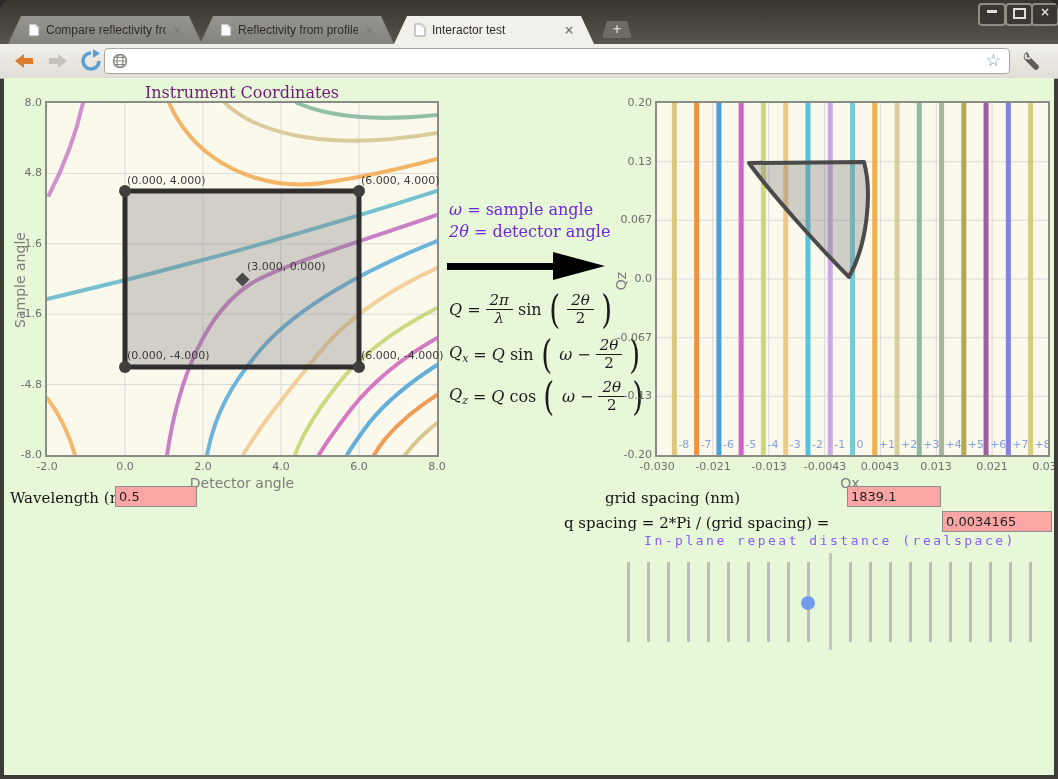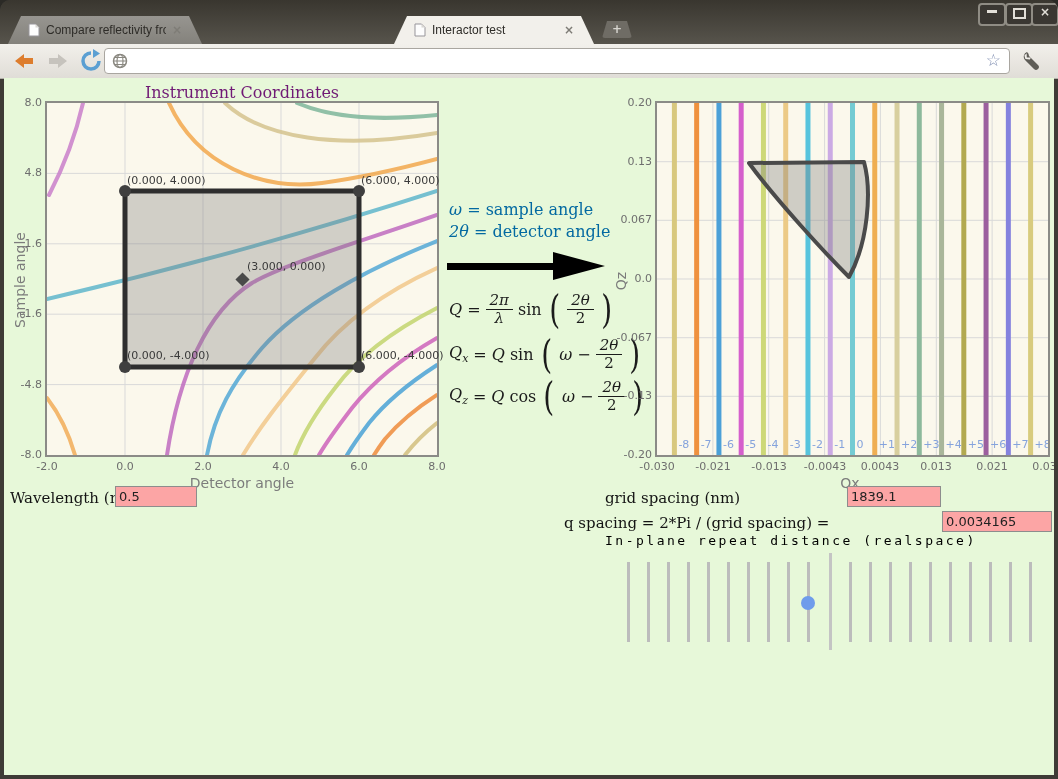--- a/index.html
+++ b/index.html
@@ -40,52 +40,60 @@
   .ptitle{position:absolute;text-align:center;font:16px "DejaVu Serif",serif;color:#701a75;}
   .tick{position:absolute;font:11px "DejaVu Sans",sans-serif;color:#6e6e6e;}
   .tick.r{text-align:right;}
   .tick.c{text-align:center;}
   .axlabel{position:absolute;font:14px "DejaVu Sans",sans-serif;color:#7c7c7c;text-align:center;}
   .anno{position:absolute;font:11px "DejaVu Sans",sans-serif;color:#3a3a3a;white-space:nowrap;}
   .fieldlbl{position:absolute;font:15px "DejaVu Serif",serif;color:#141414;white-space:nowrap;}
   input.val{position:absolute;height:17px;border:1px solid #8d8d8d;background:#fca5a5;
     font:13px "DejaVu Sans",sans-serif;color:#222;padding:1px 3px;}
   
-  .mathline{position:absolute;font:16px "DejaVu Serif",serif;color:#0369a1;white-space:nowrap;}
+  .mathline{position:absolute;font:16px "DejaVu Serif",serif;color:#6d28d9;white-space:nowrap;}
   .mathline .sym{font-style:italic;}
   .eq{position:absolute;display:flex;align-items:center;gap:5px;
     font:italic 16px "DejaVu Serif",serif;color:#1b1b1b;}
   .eq .rm{font-style:normal;}
   .frac{display:inline-flex;flex-direction:column;align-items:center;line-height:1.1;font-size:15px;}
   .frac .num{border-bottom:1px solid #1b1b1b;padding:0 4px;}
   .paren{font-style:normal;font-size:40px;font-weight:100;line-height:0.9;transform:scaleX(.7);}
   sub{font-size:11px;}
   
   .slider{position:absolute;left:615px;top:470px;width:440px;height:105px;}
   .bar{position:absolute;top:14px;width:3px;height:80px;background:#bcbcbc;}
   .bar.tall{top:5px;height:97px;background:#c4c4c4;}
   .dot{position:absolute;width:14px;height:14px;border-radius:50%;}
-  .mono-title{position:absolute;font:13px "DejaVu Sans Mono",monospace;letter-spacing:2.5px;color:#000000;}
+  .mono-title{position:absolute;font:13px "DejaVu Sans Mono",monospace;letter-spacing:2.5px;color:#8b5cf6;text-align:center;}
 </style>
 </head>
 <body>
 
 <div class="window">
 
   <div class="titlebar">
     <div class="winbtn" style="left:978px;"><span class="mn"></span></div>
     <div class="winbtn" style="left:1005px;"><span class="sq"></span></div>
     <div class="winbtn" style="left:1031px;"><span>×</span></div>
 
     <div class="tab inactive" style="left:8px;width:194px;">
       <svg width="12" height="14">
           <path d="M1 1 h6.5 l3.5 3.5 V13 H1 Z" fill="#fdfdfd" stroke="#97959a"></path>
           <path d="M7.5 1 l3.5 3.5 h-3.5 Z" fill="#d8d6d2"></path>
         </svg>
       <span class="lbl">Compare reflectivity from</span>
+      <span class="x">×</span>
+    </div>
+    <div class="tab inactive" style="left:200px;width:194px;">
+      <svg width="12" height="14">
+          <path d="M1 1 h6.5 l3.5 3.5 V13 H1 Z" fill="#fdfdfd" stroke="#97959a"></path>
+          <path d="M7.5 1 l3.5 3.5 h-3.5 Z" fill="#d8d6d2"></path>
+        </svg>
+      <span class="lbl">Reflectivity from profile</span>
       <span class="x">×</span>
     </div>
     <div class="tab active" style="left:394px;width:200px;">
       <svg width="12" height="14">
           <path d="M1 1 h6.5 l3.5 3.5 V13 H1 Z" fill="#fdfdfd" stroke="#97959a"></path>
           <path d="M7.5 1 l3.5 3.5 h-3.5 Z" fill="#d8d6d2"></path>
         </svg>
       <span class="lbl">Interactor test</span>
       <span class="x">×</span>
     </div>

